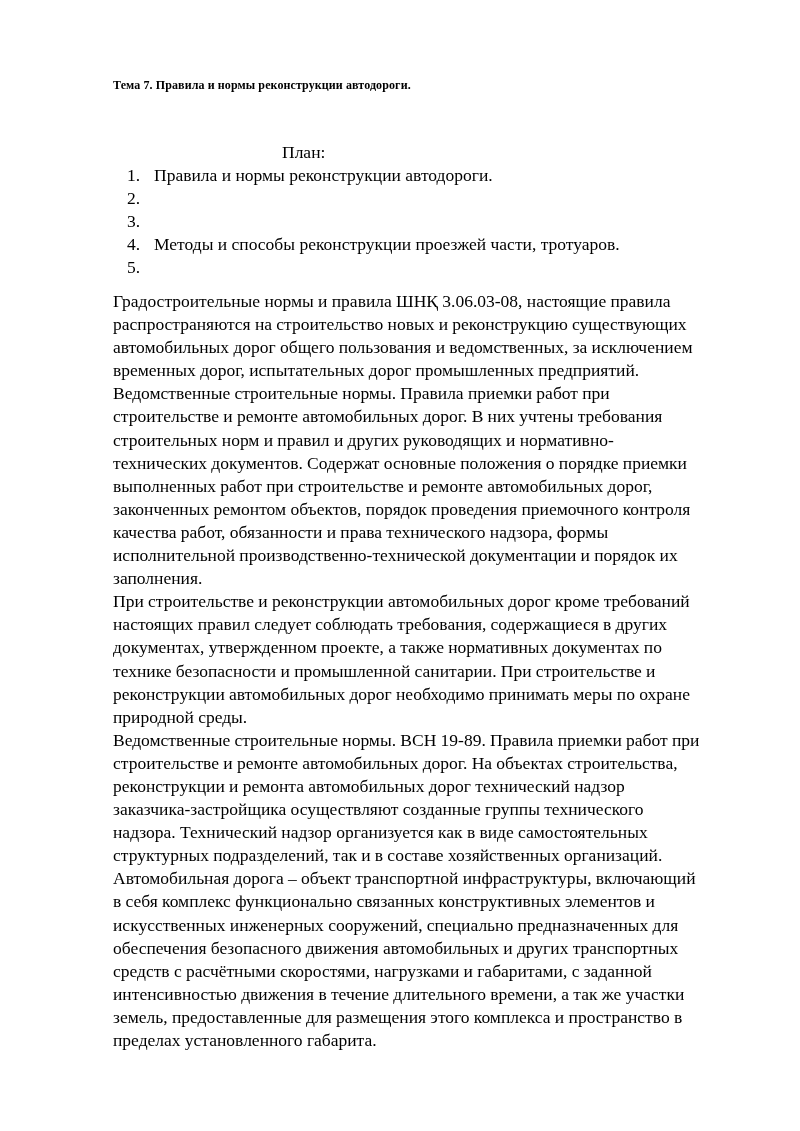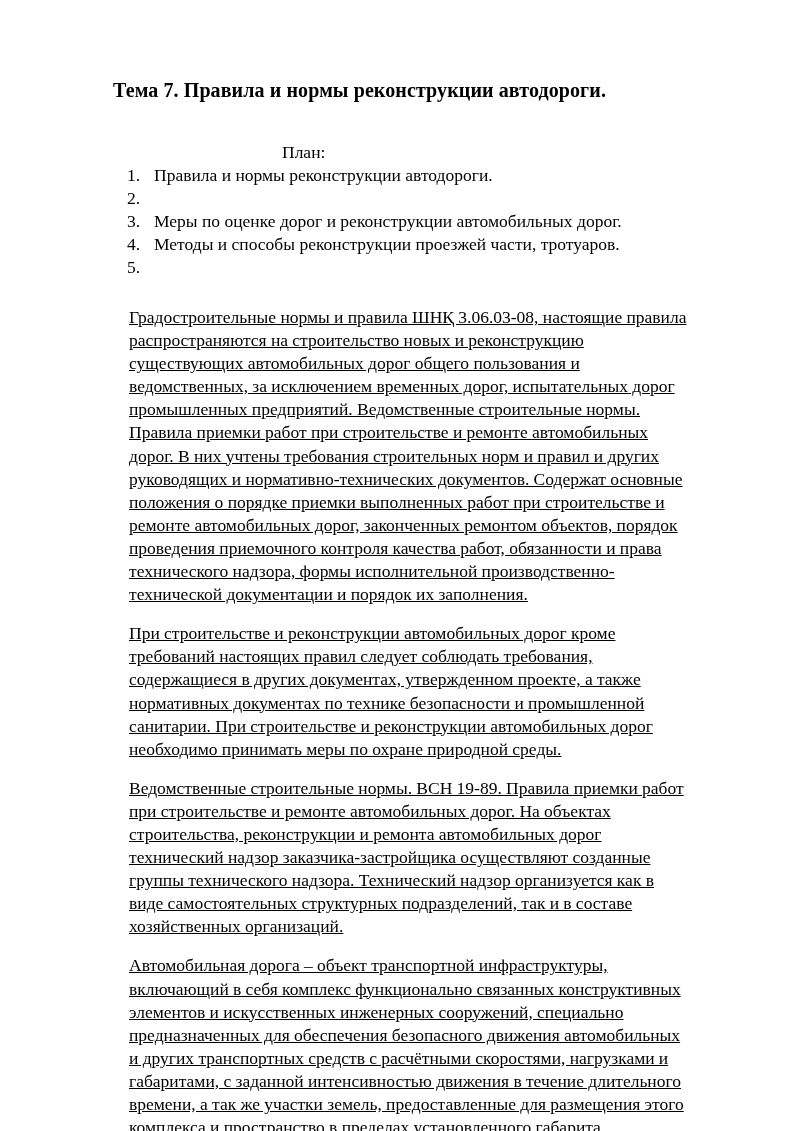--- a/index.html
+++ b/index.html
@@ -28,21 +28,21 @@
   }
 
   .content {
     position: absolute;
     left: 113px;
     top: 78px;
     width: 588px;
   }
 
   .doc-title {
-    font-size: 20px;
+    font-size: 12px;
     font-weight: bold;
     line-height: 1.25;
     letter-spacing: 0.1px;
     margin: 0;
     white-space: nowrap;
   }
 
   .plan-heading {
     margin: 0;
     padding: 0;
@@ -87,28 +87,27 @@
   }
 
   .body-block {
     position: absolute;
     left: 0;
     top: 212px;
     width: 592px;
   }
 
   .body-block p {
-    margin: 16px;
+    margin: 0;
     padding: 0;
     font-size: 17.5px;
     line-height: 23.1px;
     text-align: left;
     hyphens: none;
     word-spacing: -0.1px;
-    text-decoration: underline;
   }
 </style>
 </head>
 <body>
 
 <div class="page">
   <div class="content">
 
     <h1 class="doc-title">Тема 7. Правила и нормы реконструкции автодороги.</h1>
 
@@ -117,21 +116,20 @@
     <ol class="plan-list">
       <li>
         <span class="plan-num">1.</span>
         <span class="plan-text">Правила и нормы реконструкции автодороги.</span>
       </li>
       <li>
         <span class="plan-num">2.</span>
       </li>
       <li>
         <span class="plan-num">3.</span>
-        <span class="plan-text">Меры по оценке дорог и реконструкции автомобильных дорог.</span>
       </li>
       <li>
         <span class="plan-num">4.</span>
         <span class="plan-text">Методы и способы реконструкции проезжей части, тротуаров.</span>
       </li>
       <li>
         <span class="plan-num">5.</span>
       </li>
     </ol>
 

